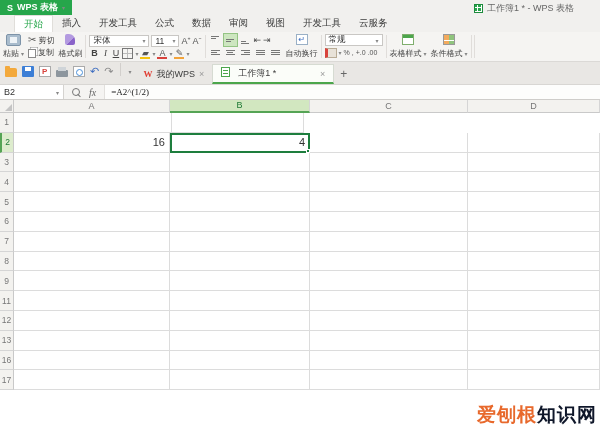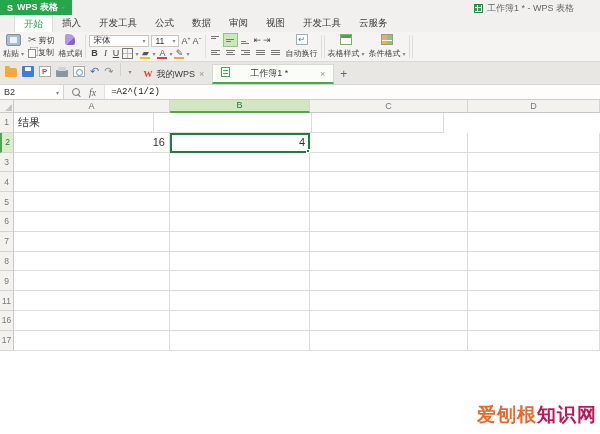--- a/index.html
+++ b/index.html
@@ -86,21 +86,21 @@
   .w-icon { color:#e03c31; font-weight:bold; font-size:9px; font-family:"Liberation Serif",serif; }
   .book-icon { width:9px; height:10px; background:#fff; border:1px solid #4ca64c; position:relative; }
   .book-icon:before { content:""; position:absolute; left:1px; top:2px; right:1px; height:1px; background:#4ca64c; box-shadow:0 3px 0 #4ca64c; }
   .add-tab { font-size:12px; color:#666; padding:0 6px 3px; }
 
   
   .formulabar { height: 15px; background: #f5f4f2; border-bottom: 1px solid #cfcdca; display: flex; align-items: stretch; }
   .namebox { width: 64px; background: #fff; border-right: 1px solid #d5d3d0; display: flex; align-items: center; justify-content: space-between; padding: 0 4px; font-size: 9px; color:#333; }
   .fb-icons { display:flex; align-items:center; gap:8px; padding:0 8px; border-right:1px solid #e2e0dd; }
   .fx { font-style: italic; font-family: "Liberation Serif", serif; font-size: 10px; color:#666; }
-  .formula-text { flex:1; background:#fdfdfc; display:flex; align-items:center; padding:0 6px; font-family:Liberation Mono, monospace; font-size:9px; color:#222; }
+  .formula-text { flex:1; background:#fdfdfc; display:flex; align-items:center; padding:0 6px; font-family:Liberation Serif, serif; font-size:9px; color:#222; }
   .mag-icon { width:9px; height:9px; position:relative; }
   .mag-icon:before { content:""; position:absolute; width:6px; height:6px; border:1px solid #777; border-radius:50%; }
   .mag-icon:after { content:""; position:absolute; width:4px; height:1px; background:#777; transform:rotate(45deg); left:5px; top:7px; }
 
   
   .grid { position: relative; width: 600px; height: 334px; background:#fff; overflow: hidden; }
   .col-headers { display: flex; height: 13px; }
   .corner { width: 14px; height: 13px; background:#f3f2ef; border-right:1px solid #c9c9c9; border-bottom:1px solid #c9c9c9; position:relative; }
   .corner:after { content:""; position:absolute; right:1px; bottom:1px; border-left:7px solid transparent; border-bottom:7px solid #c4c4c4; }
   .col-header { height: 13px; background:#f3f2ef; border-right:1px solid #d5d5d5; border-bottom:1px solid #c9c9c9; font-size:9px; color:#777; text-align:center; line-height:12px; }
@@ -240,20 +240,36 @@
         </span>
     </div>
   </div>
 
   <div class="rbig">
     <span class="wrap-icon">↵</span>
     <span class="rlabel">自动换行</span>
   </div>
   <div class="rdiv"></div>
 
+  <div class="rgroup">
+    <div class="rrow">
+      <div class="rselect" style="width:58px;">
+        <span>常规</span>
+        <span class="caret">▾</span>
+      </div>
+    </div>
+    <div class="rrow">
+      <span class="currency-icon"></span>
+      <span class="caret">▾</span>
+      <span class="tiny">%</span>
+      <span class="tiny">,</span>
+      <span class="tiny">+.0</span>
+      <span class="tiny">.00</span>
+    </div>
+  </div>
   <div class="rdiv"></div>
 
   <div class="rbig">
     <span class="tstyle-icon"></span>
     <span class="rbtn">
         <span class="rlabel">表格样式</span>
         <span class="caret">▾</span>
       </span>
   </div>
   <div class="rbig">
@@ -280,21 +296,21 @@
     <span class="qdiv"></span>
     <span class="caret">▾</span>
   </div>
   <div class="doc-tabs">
     <div class="doc-tab">
       <span class="w-icon">W</span>
       <span>我的WPS</span>
       <span class="close">×</span>
     </div>
     <div class="doc-tab active">
-      <span style="display:flex;gap:20px;">
+      <span style="display:flex;gap:8px;">
         <span class="book-icon"></span>
         <span>工作簿1 *</span>
       </span>
       <span class="close">×</span>
     </div>
     <div class="add-tab">+</div>
   </div>
 </div>
 
 <div class="formulabar">
@@ -313,21 +329,20 @@
   <div class="col-headers">
     <div class="corner"></div>
   <div class="col-header" style="width: 156px;">A</div>
       <div class="col-header sel" style="width: 140px;">B</div>
       <div class="col-header" style="width: 158px;">C</div>
       <div class="col-header" style="width: 132px;">D</div>
     </div>
   <div>
       <div class="grid-row" style="height: 19.8px;">
         <div class="row-header" style="width: 14px;">1</div>
-        <div class="cell" data-align="left" style="width: 140px;">结果</div>
         <div class="cell" style="width: 158px;"></div>
         <div class="cell" style="width: 132px;"></div>
       </div>
       <div class="grid-row" style="height: 19.8px;">
         <div class="row-header sel" style="width: 14px;">2</div>
         <div class="cell" data-align="right" style="width: 156px;">16</div>
         <div class="cell selected" data-align="right" style="width: 140px;">4<span class="fill-handle"></span></div>
         <div class="cell" style="width: 158px;"></div>
         <div class="cell" style="width: 132px;"></div>
       </div>
@@ -381,30 +396,44 @@
         <div class="cell" style="width: 132px;"></div>
       </div>
       <div class="grid-row" style="height: 19.8px;">
         <div class="row-header" style="width: 14px;">11</div>
         <div class="cell" style="width: 156px;"></div>
         <div class="cell" style="width: 140px;"></div>
         <div class="cell" style="width: 158px;"></div>
         <div class="cell" style="width: 132px;"></div>
       </div>
       <div class="grid-row" style="height: 19.8px;">
+        <div class="row-header" style="width: 14px;">12</div>
+        <div class="cell" style="width: 156px;"></div>
+        <div class="cell" style="width: 140px;"></div>
+        <div class="cell" style="width: 158px;"></div>
+        <div class="cell" style="width: 132px;"></div>
+      </div>
+      <div class="grid-row" style="height: 19.8px;">
+        <div class="row-header" style="width: 14px;">13</div>
+        <div class="cell" style="width: 156px;"></div>
+        <div class="cell" style="width: 140px;"></div>
+        <div class="cell" style="width: 158px;"></div>
+        <div class="cell" style="width: 132px;"></div>
+      </div>
+      <div class="grid-row" style="height: 19.8px;">
         <div class="row-header" style="width: 14px;">16</div>
         <div class="cell" style="width: 156px;"></div>
         <div class="cell" style="width: 140px;"></div>
         <div class="cell" style="width: 158px;"></div>
         <div class="cell" style="width: 132px;"></div>
       </div>
       <div class="grid-row" style="height: 19.8px;">
         <div class="row-header" style="width: 14px;">17</div>
         <div class="cell" style="width: 156px;"></div>
         <div class="cell" style="width: 140px;"></div>
         <div class="cell" style="width: 158px;"></div>
         <div class="cell" style="width: 132px;"></div>
       </div>
     </div>
   <div class="watermark">
-    <span style="color:#e8692c;">爱刨根</span><span style="color:#be185d;">知识网</span>
+    <span style="color:#e8692c;">爱刨根</span><span style="color:#0f172a;">知识网</span>
   </div>
 </div>
 
 </body></html>

